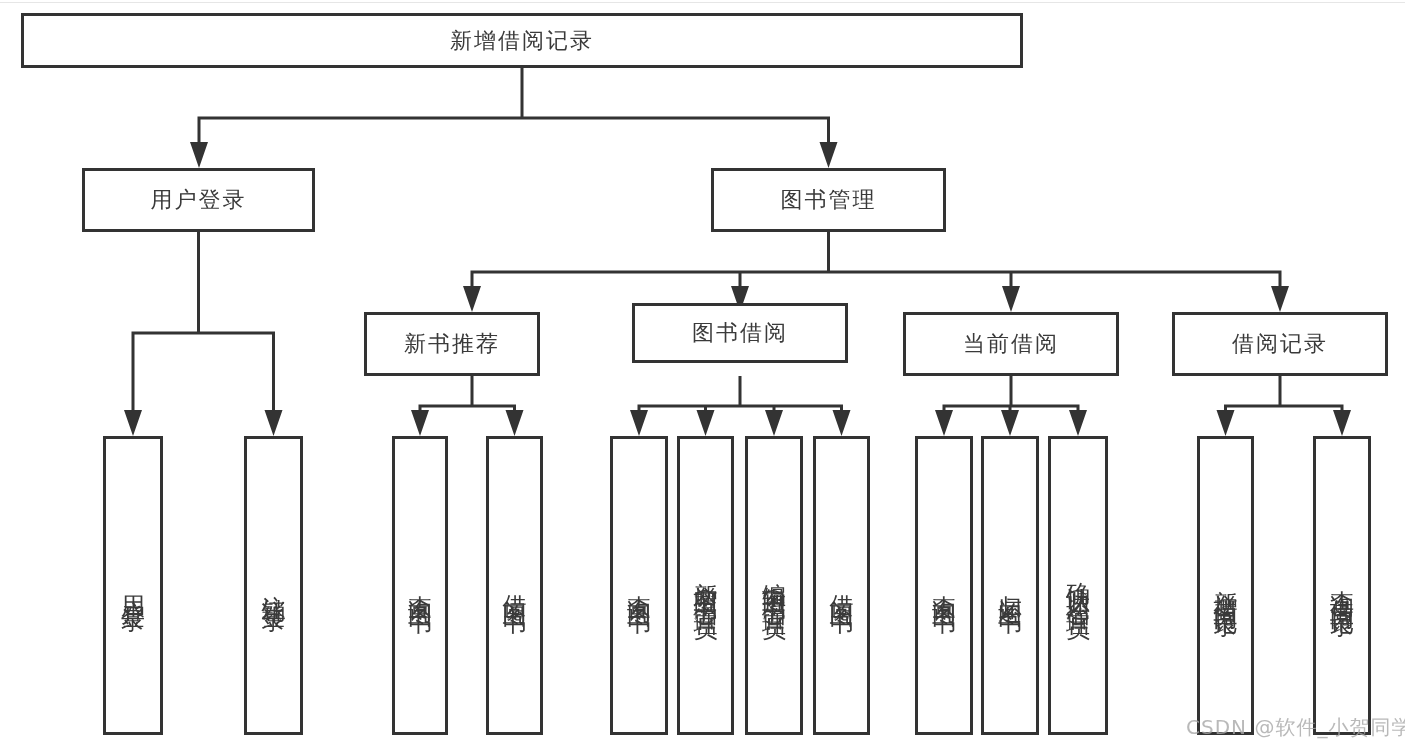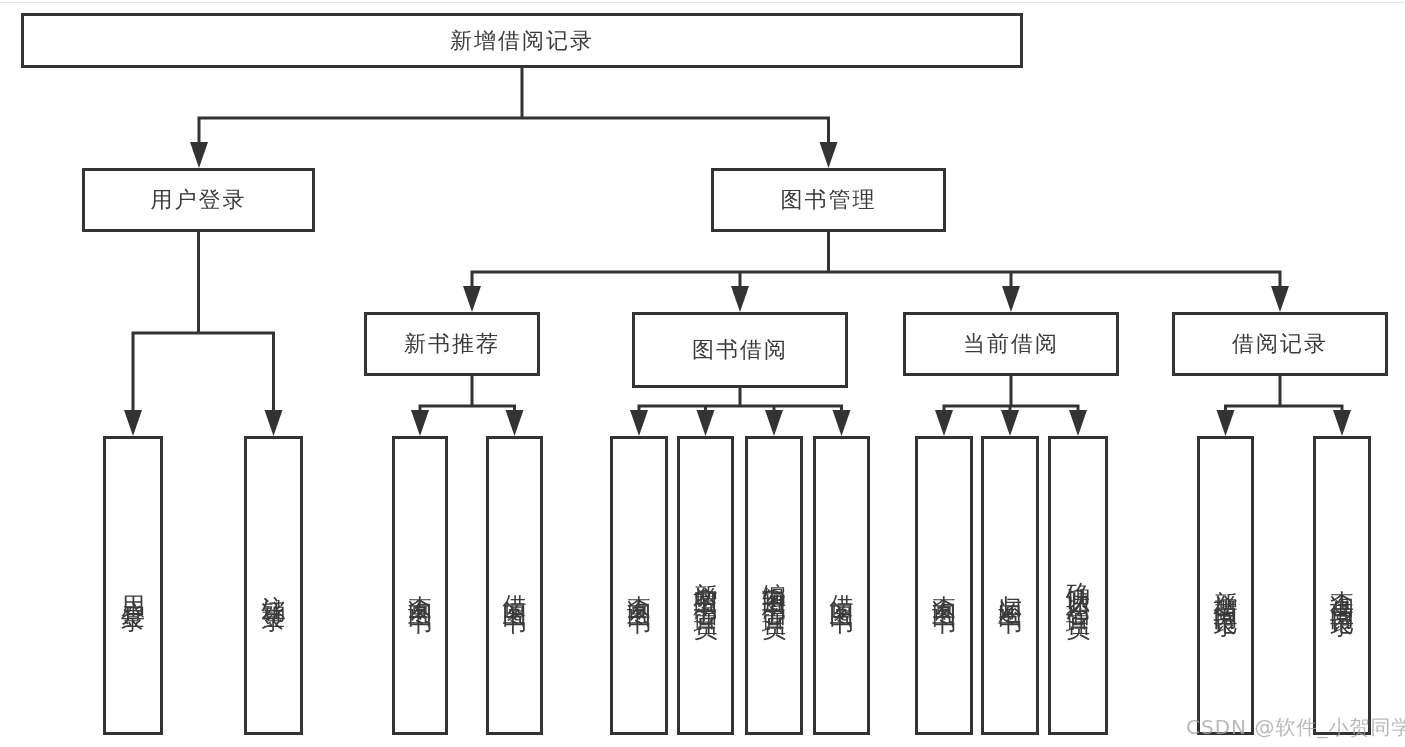--- a/index.html
+++ b/index.html
@@ -92,21 +92,21 @@
       M1216.5 410 L1234.5 410 L1225.5 436 Z
       M1333 410 L1351 410 L1342 436 Z"></path>
   </svg>
 
   <div class="hnode" style="left:21px;top:13px;width:1002px;height:55px">新增借阅记录</div>
 
   <div class="hnode" style="left:82px;top:168px;width:233px;height:64px">用户登录</div>
   <div class="hnode" style="left:711px;top:168px;width:235px;height:64px">图书管理</div>
 
   <div class="hnode" style="left:364px;top:312px;width:176px;height:64px">新书推荐</div>
-  <div class="hnode" style="left:632px;top:312px;width:216px;height:76px">图书借阅</div>
+  <div class="hnode" style="left:632px;top:303px;width:216px;height:60px">图书借阅</div>
   <div class="hnode" style="left:903px;top:312px;width:216px;height:64px">当前借阅</div>
   <div class="hnode" style="left:1172px;top:312px;width:216px;height:64px">借阅记录</div>
 
   <div class="vnode" style="left:103px;top:436px;width:60px;height:299px">用户登录</div>
   <div class="vnode" style="left:244px;top:436px;width:59px;height:299px">注销登录</div>
 
   <div class="vnode" style="left:392px;top:436px;width:56px;height:299px">查询图书</div>
   <div class="vnode" style="left:486px;top:436px;width:57px;height:299px">借阅图书</div>
 
   <div class="vnode" style="left:610px;top:436px;width:58px;height:299px">查询图书</div>

